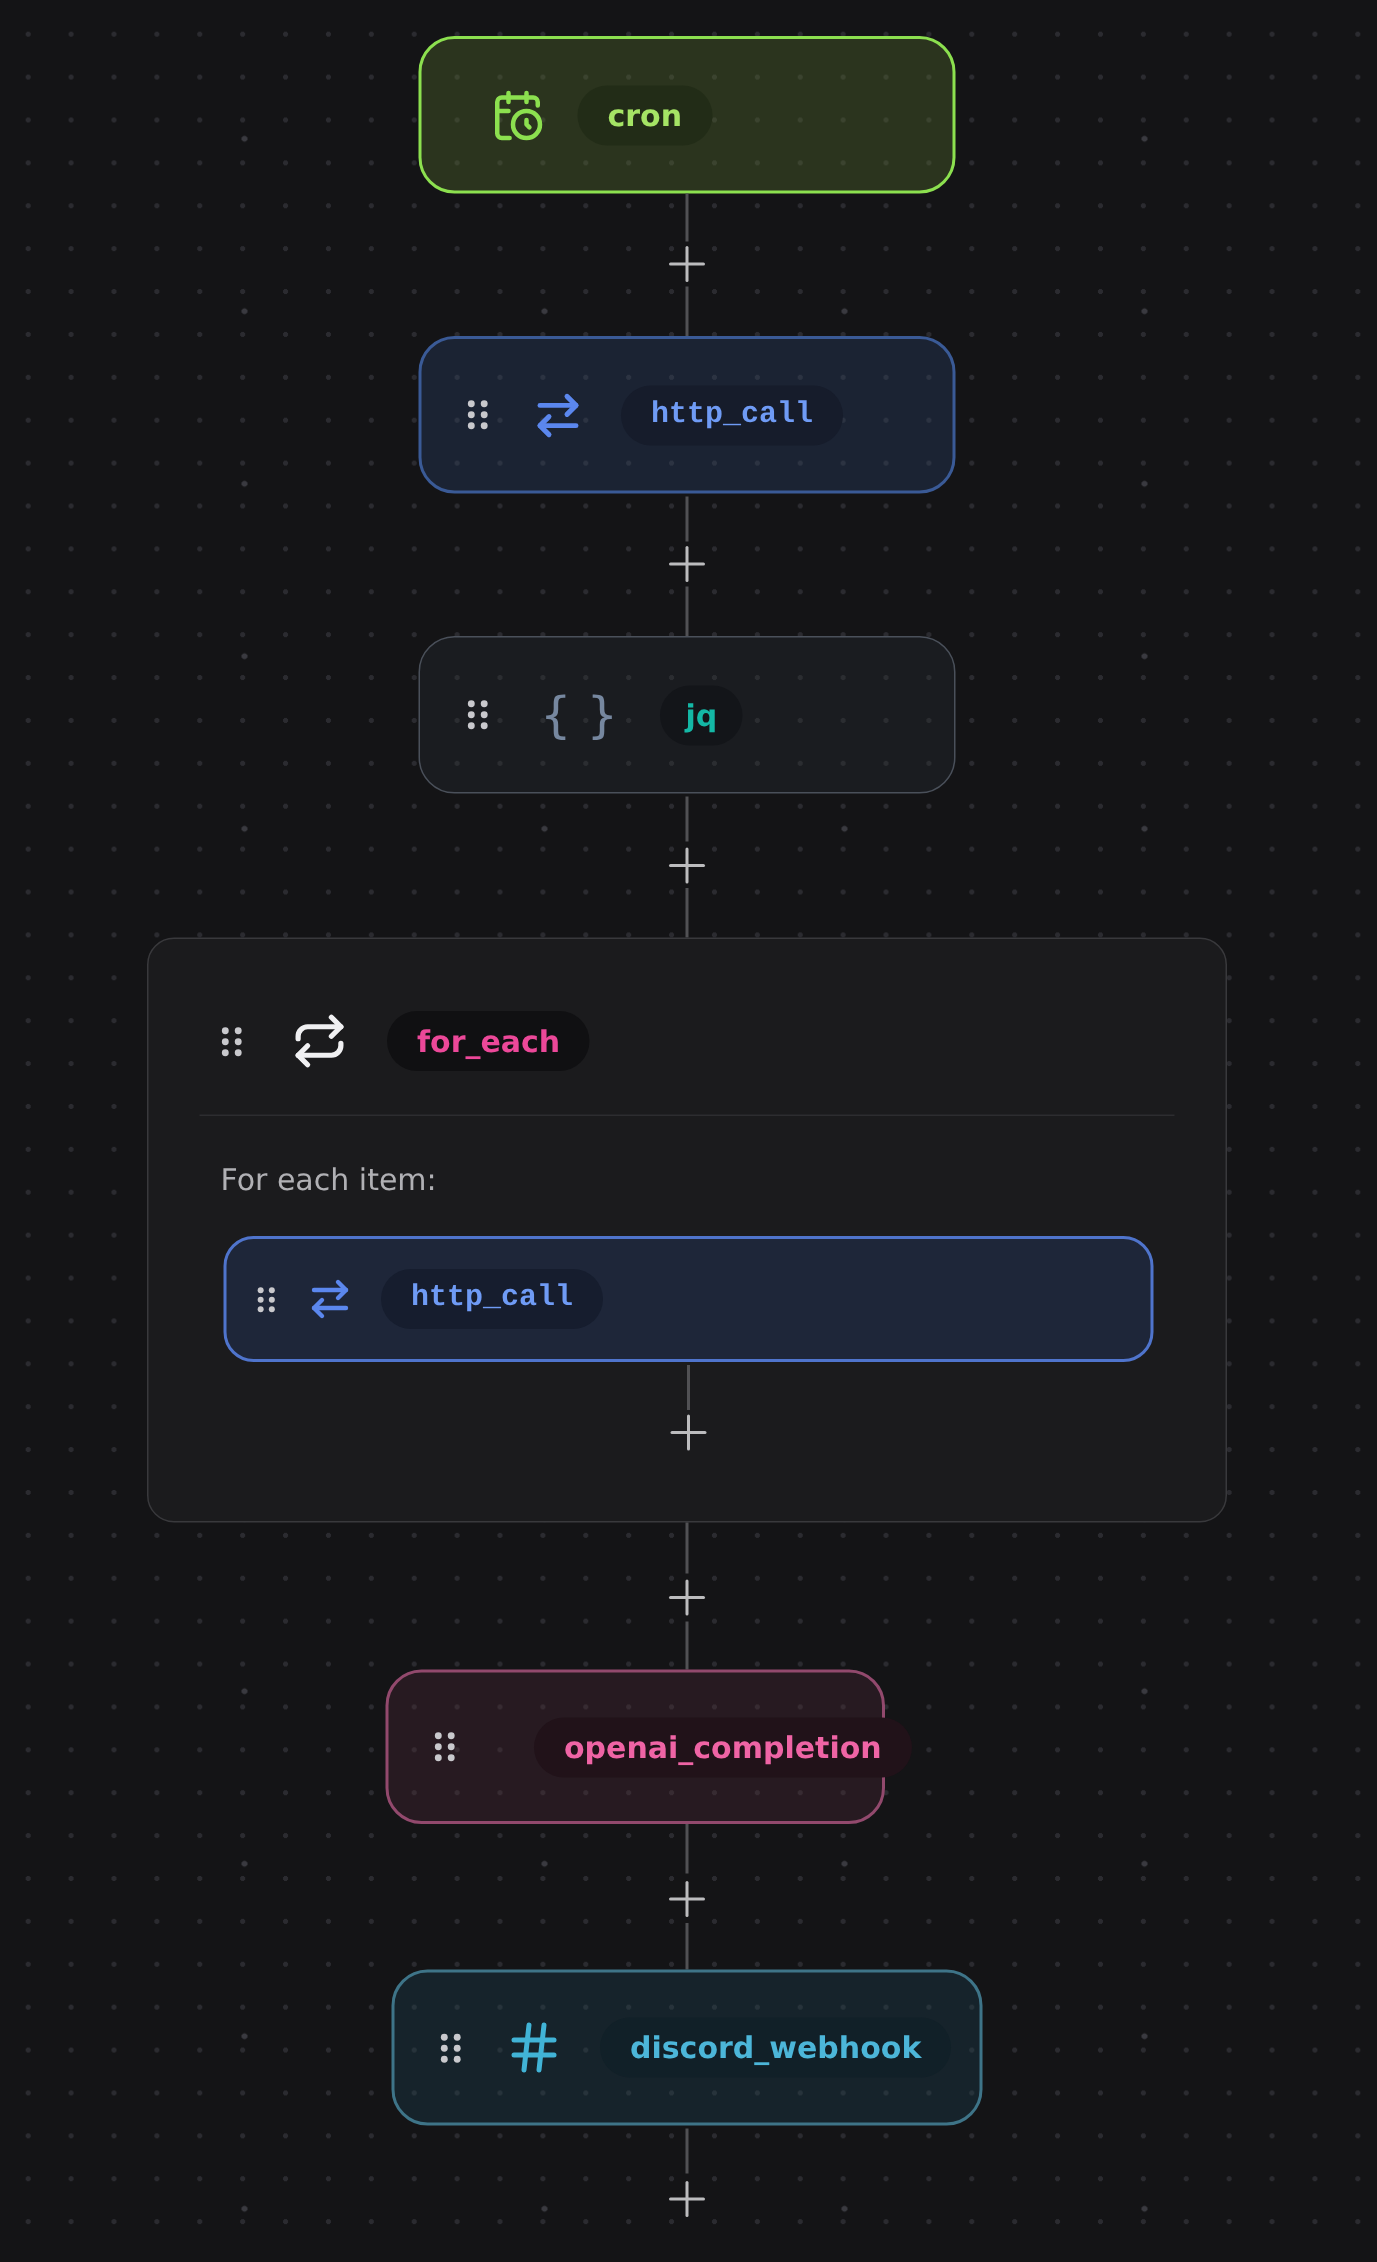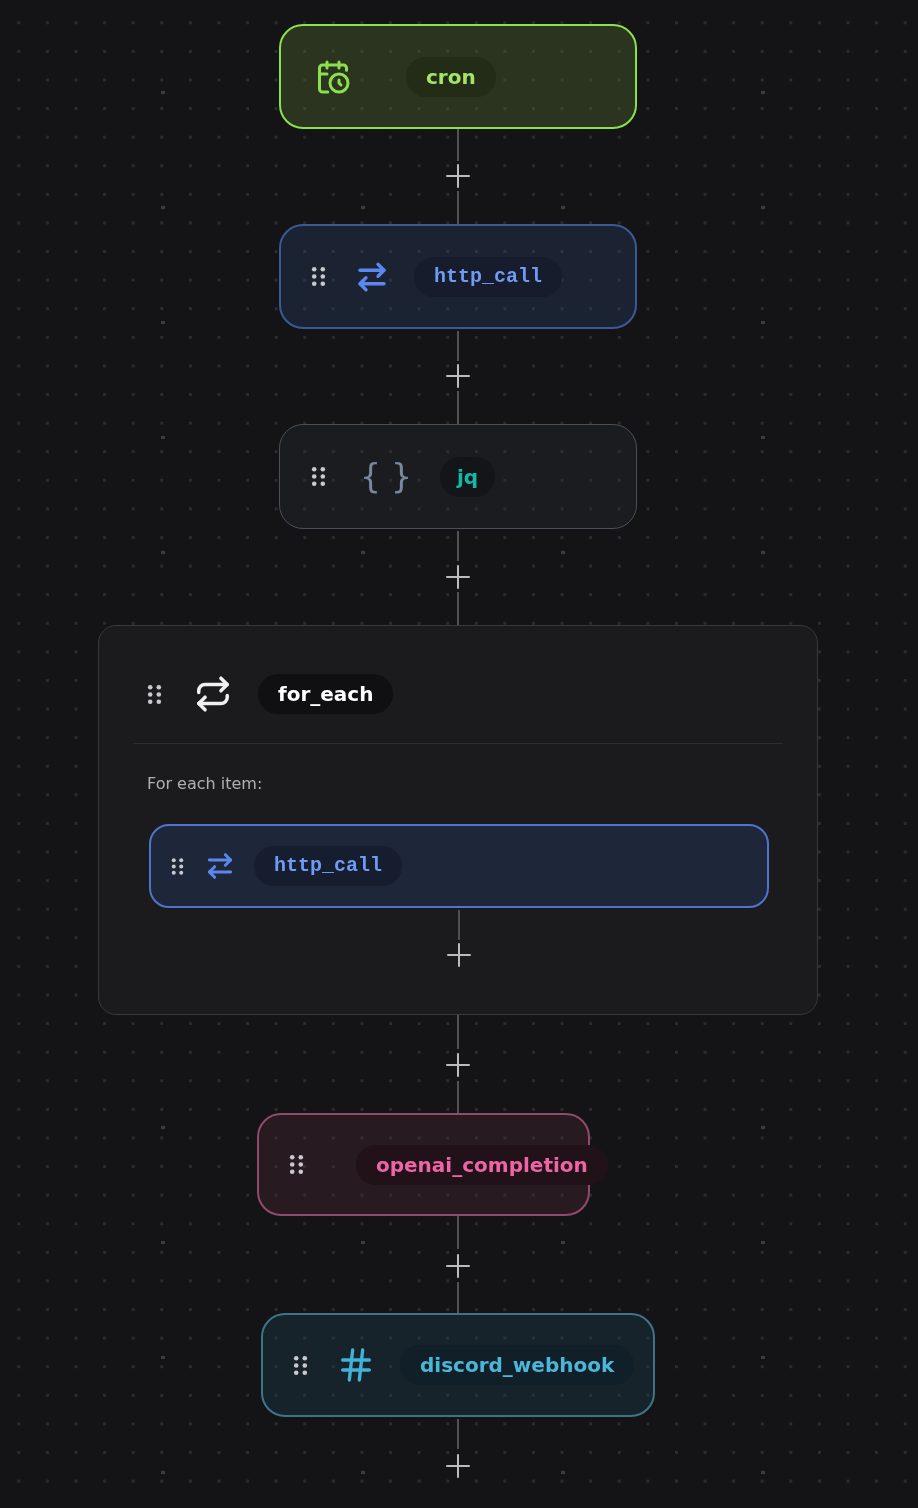--- a/index.html
+++ b/index.html
@@ -24,42 +24,42 @@
   .node{position:absolute;display:flex;align-items:center;box-sizing:border-box;border-radius:24px;}
   .dotted{
     background-image:radial-gradient(circle,rgba(255,255,255,.075) 1.5px,transparent 1.7px);
     background-size:28.6px 28.6px;background-position:4.5px 8.5px;background-attachment:fixed;
   }
   .pill{display:inline-flex;align-items:center;border-radius:999px;padding:8px 20px;
         font-size:20px;font-weight:600;line-height:1.2;white-space:nowrap;}
   .handle{flex:0 0 auto;}
   svg{display:block;}
   
-  .node-cron{left:279px;top:24px;width:358px;height:105px;background-color:#2b341e;border:2px solid #8ce04f;padding-left:34px;gap:33px;}
+  .node-cron{left:279px;top:24px;width:358px;height:105px;background-color:#2b341e;border:2px solid #8ce04f;padding-left:46px;}
   .node-cron .pill{background:#222c17;color:#a5e465;margin-left:22px;}
   
   .node-http{left:279px;top:224px;width:358px;height:105px;background-color:#1b2333;border:2px solid #3a5a96;padding-left:30px;}
   .node-http .handle{margin-right:28px;}
   .node-http .icon{margin-right:24px;}
   .pill-blue{background:#161c2b;color:#6f9bf5;font-family:Liberation Mono, monospace;}
   
   .node-jq{left:279px;top:424px;width:358px;height:105px;background-color:#1a1c20;border:1.5px solid #4a505a;padding-left:31px;}
   .node-jq .handle{margin-right:30px;}
   .braces{font-size:33px;color:#76879f;font-weight:400;letter-spacing:2px;margin-right:22px;line-height:1;}
   .braces .b{margin:0 4px;}
   .node-jq .pill{background:#131519;color:#14b8a6;padding:8px 17px;}
   
   .loop{position:absolute;left:98px;top:625px;width:720px;height:390px;box-sizing:border-box;
         background:#1b1b1d;border:1.5px solid #39393c;border-radius:18px;}
   .loop-header{position:absolute;left:48px;top:48px;display:flex;align-items:center;}
   .loop-header .handle{margin-right:32px;}
   .loop-header .icon{margin-right:26px;}
-  .pill-white{background:#101012;color:#ffffff;}
+  .pill-white{background:#101012;color:#ec4899;}
   .loop-divider{position:absolute;left:34px;right:34px;top:117px;height:1px;background:#2d2d30;}
-  .loop-caption{position:absolute;left:48px;top:148px;font-size:16px;color:#b0b0b4;}
+  .loop-caption{position:absolute;left:48px;top:148px;font-size:20px;color:#b0b0b4;}
   
   .node-http-inner{left:50px;top:198px;width:620px;height:84px;border-radius:20px;
         background:#1e2639;border:2px solid #4f74cc;padding-left:20px;}
   .node-http-inner .handle{margin-right:20px;}
   .node-http-inner .icon{margin-right:18px;}
   .node-http-inner .pill{background:#161d2e;}
   .loop .vline{left:359px;}
   .loop .plus{left:348px;}
   
   .node-openai{left:257px;top:1113px;width:333px;height:103px;background-color:#271a21;border:2px solid #92496d;padding-left:30px;}

